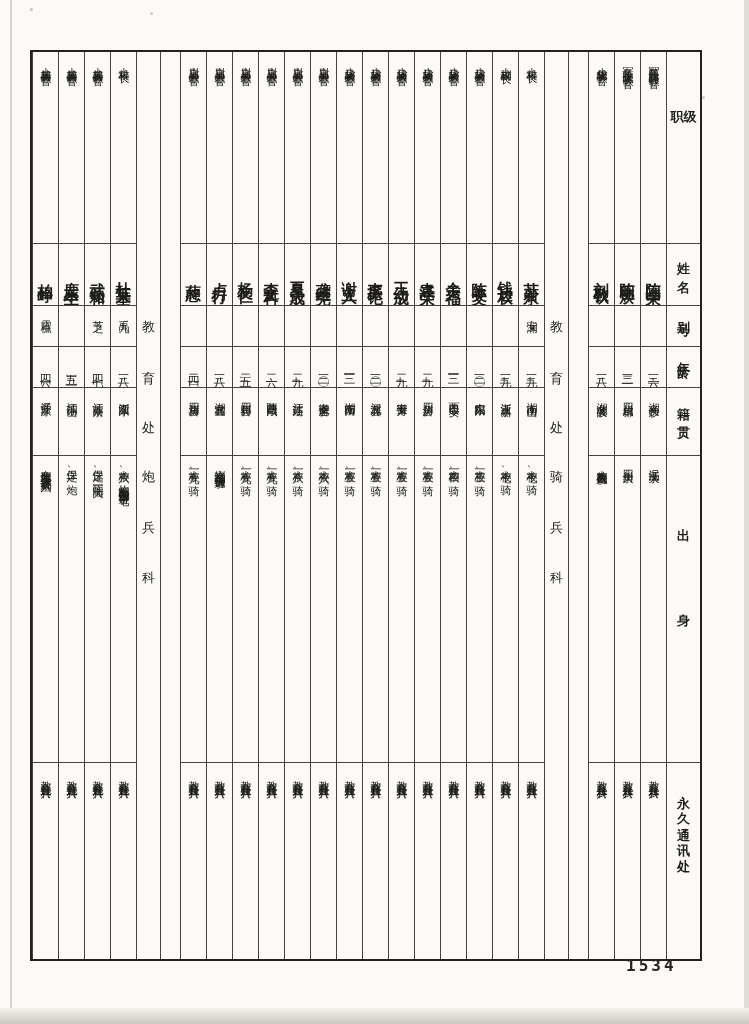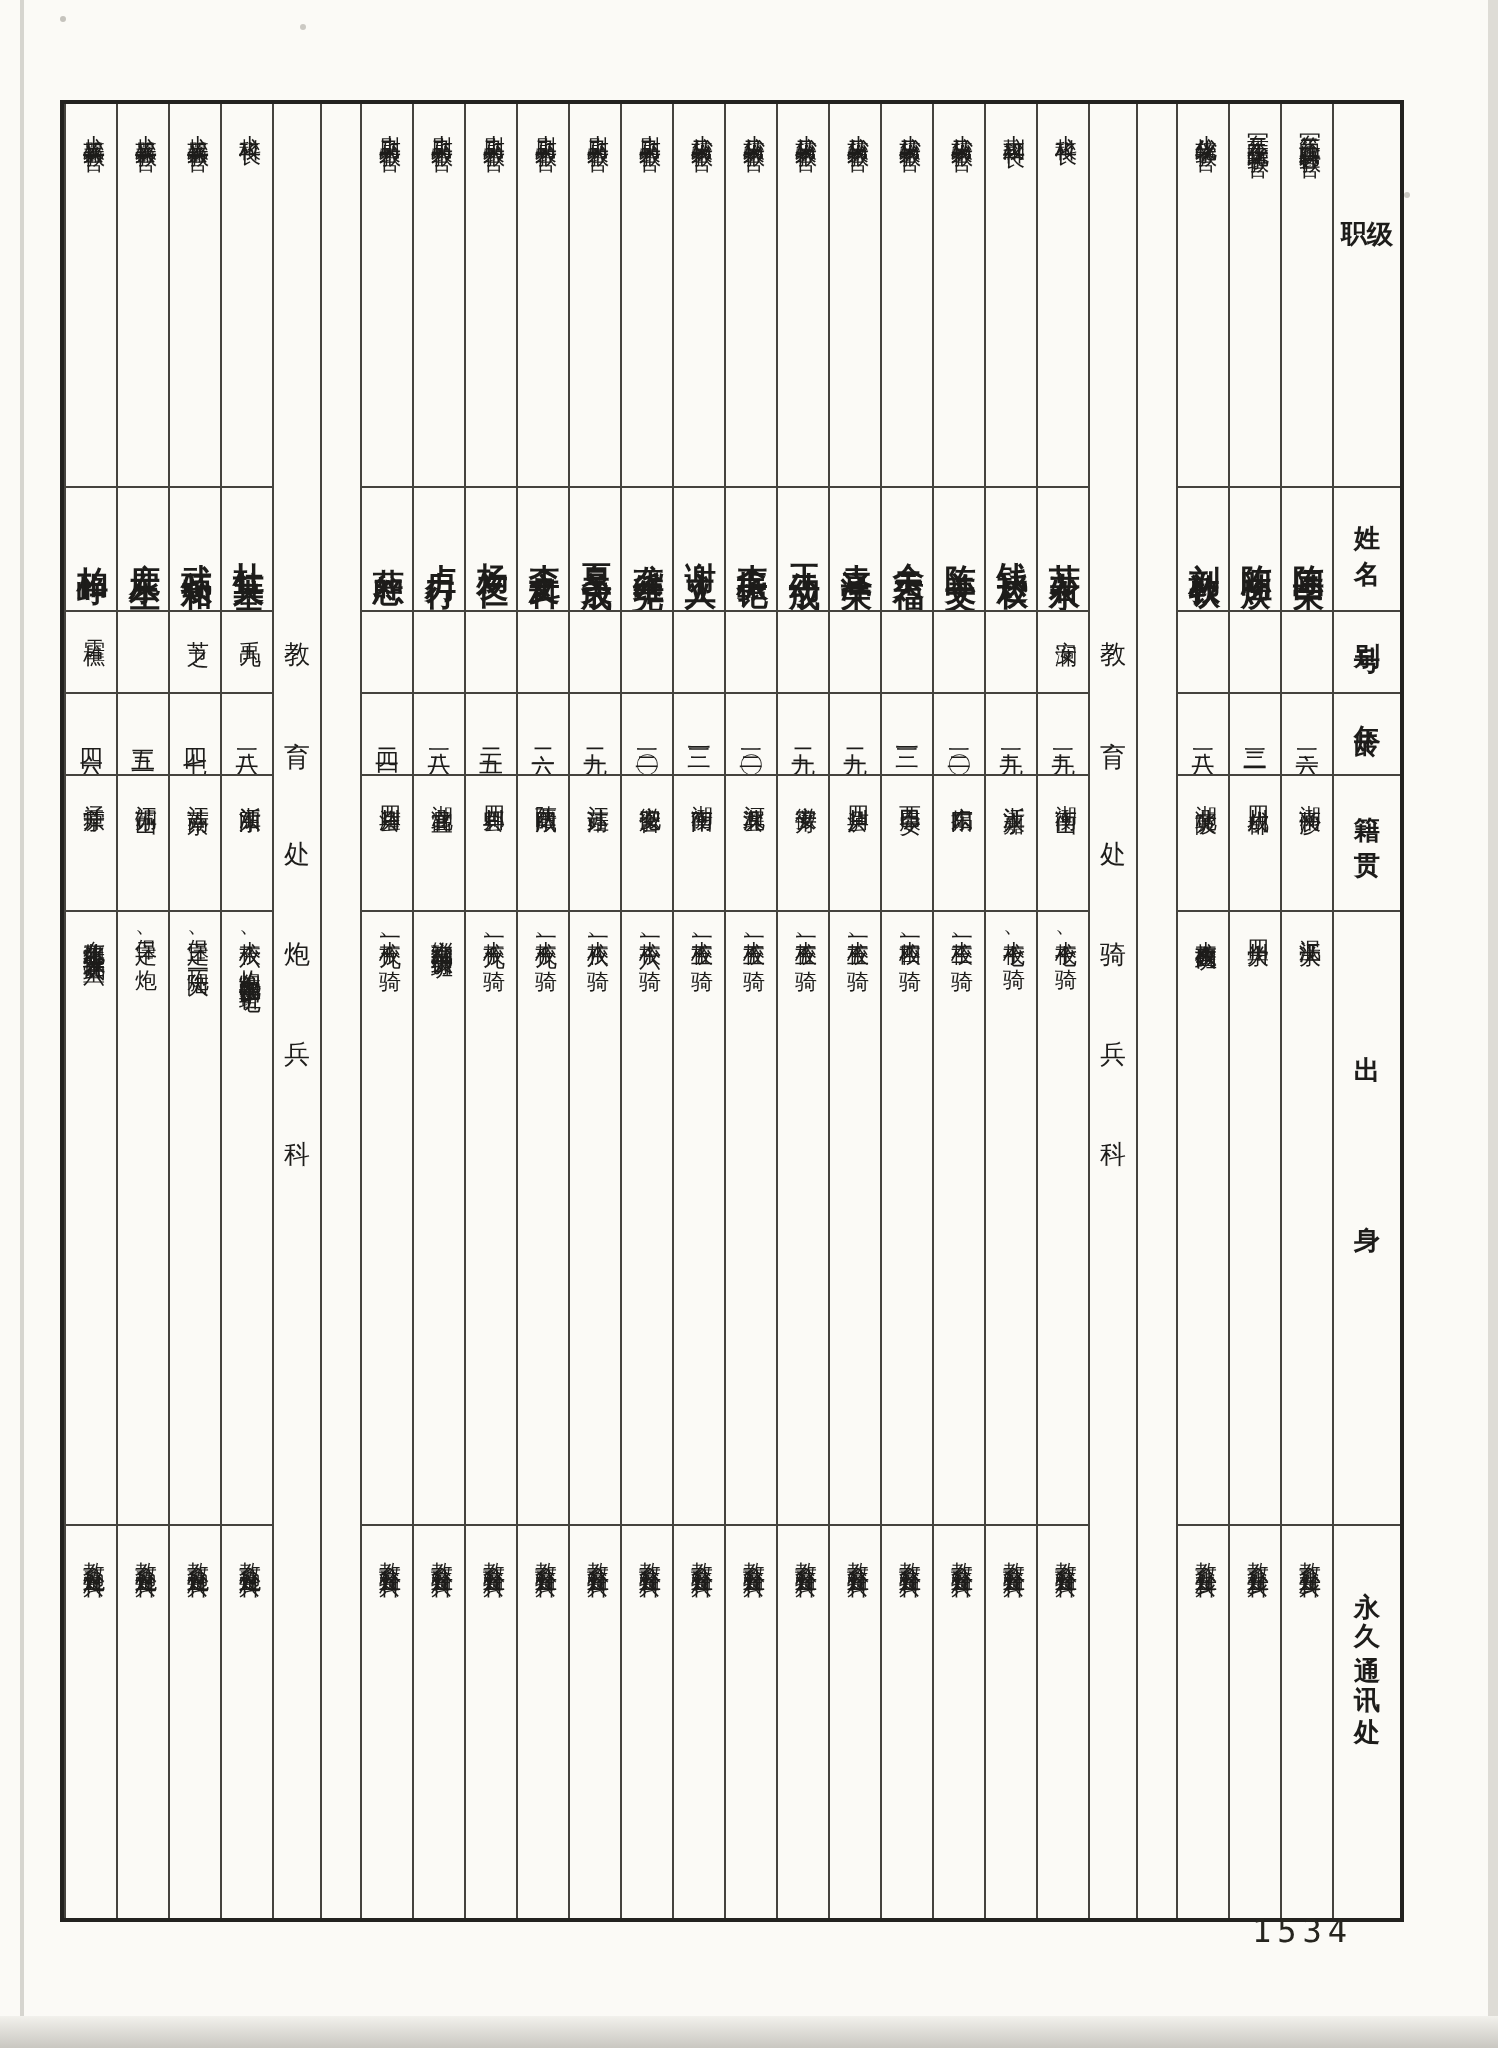--- a/index.html
+++ b/index.html
@@ -60,21 +60,21 @@
   .h-age .tx{padding-top:5px;letter-spacing:3px;}
   .h-native .tx{padding-top:10px;letter-spacing:18px;}
   .h-origin .tx{padding-top:62px;letter-spacing:85px;}
   .h-address .tx{padding-top:22px;letter-spacing:16px;}
   
   .section-label{font-size:13px;letter-spacing:50px;padding-top:258px;}
   
   #page-number{
     position:absolute;left:626px;top:956px;
     font-family:"DejaVu Sans Mono","Liberation Mono",monospace;
-    font-size:16px;letter-spacing:3px;color:#26251f;
+    font-size:16px;letter-spacing:3px;color:#26251f;font-weight:bold;
   }
 </style>
 </head>
 <body>
 
 <div class="edge-left"></div>
 <div class="edge-right"></div>
 <div class="edge-bottom"></div>
 <div class="speck"></div>
 

